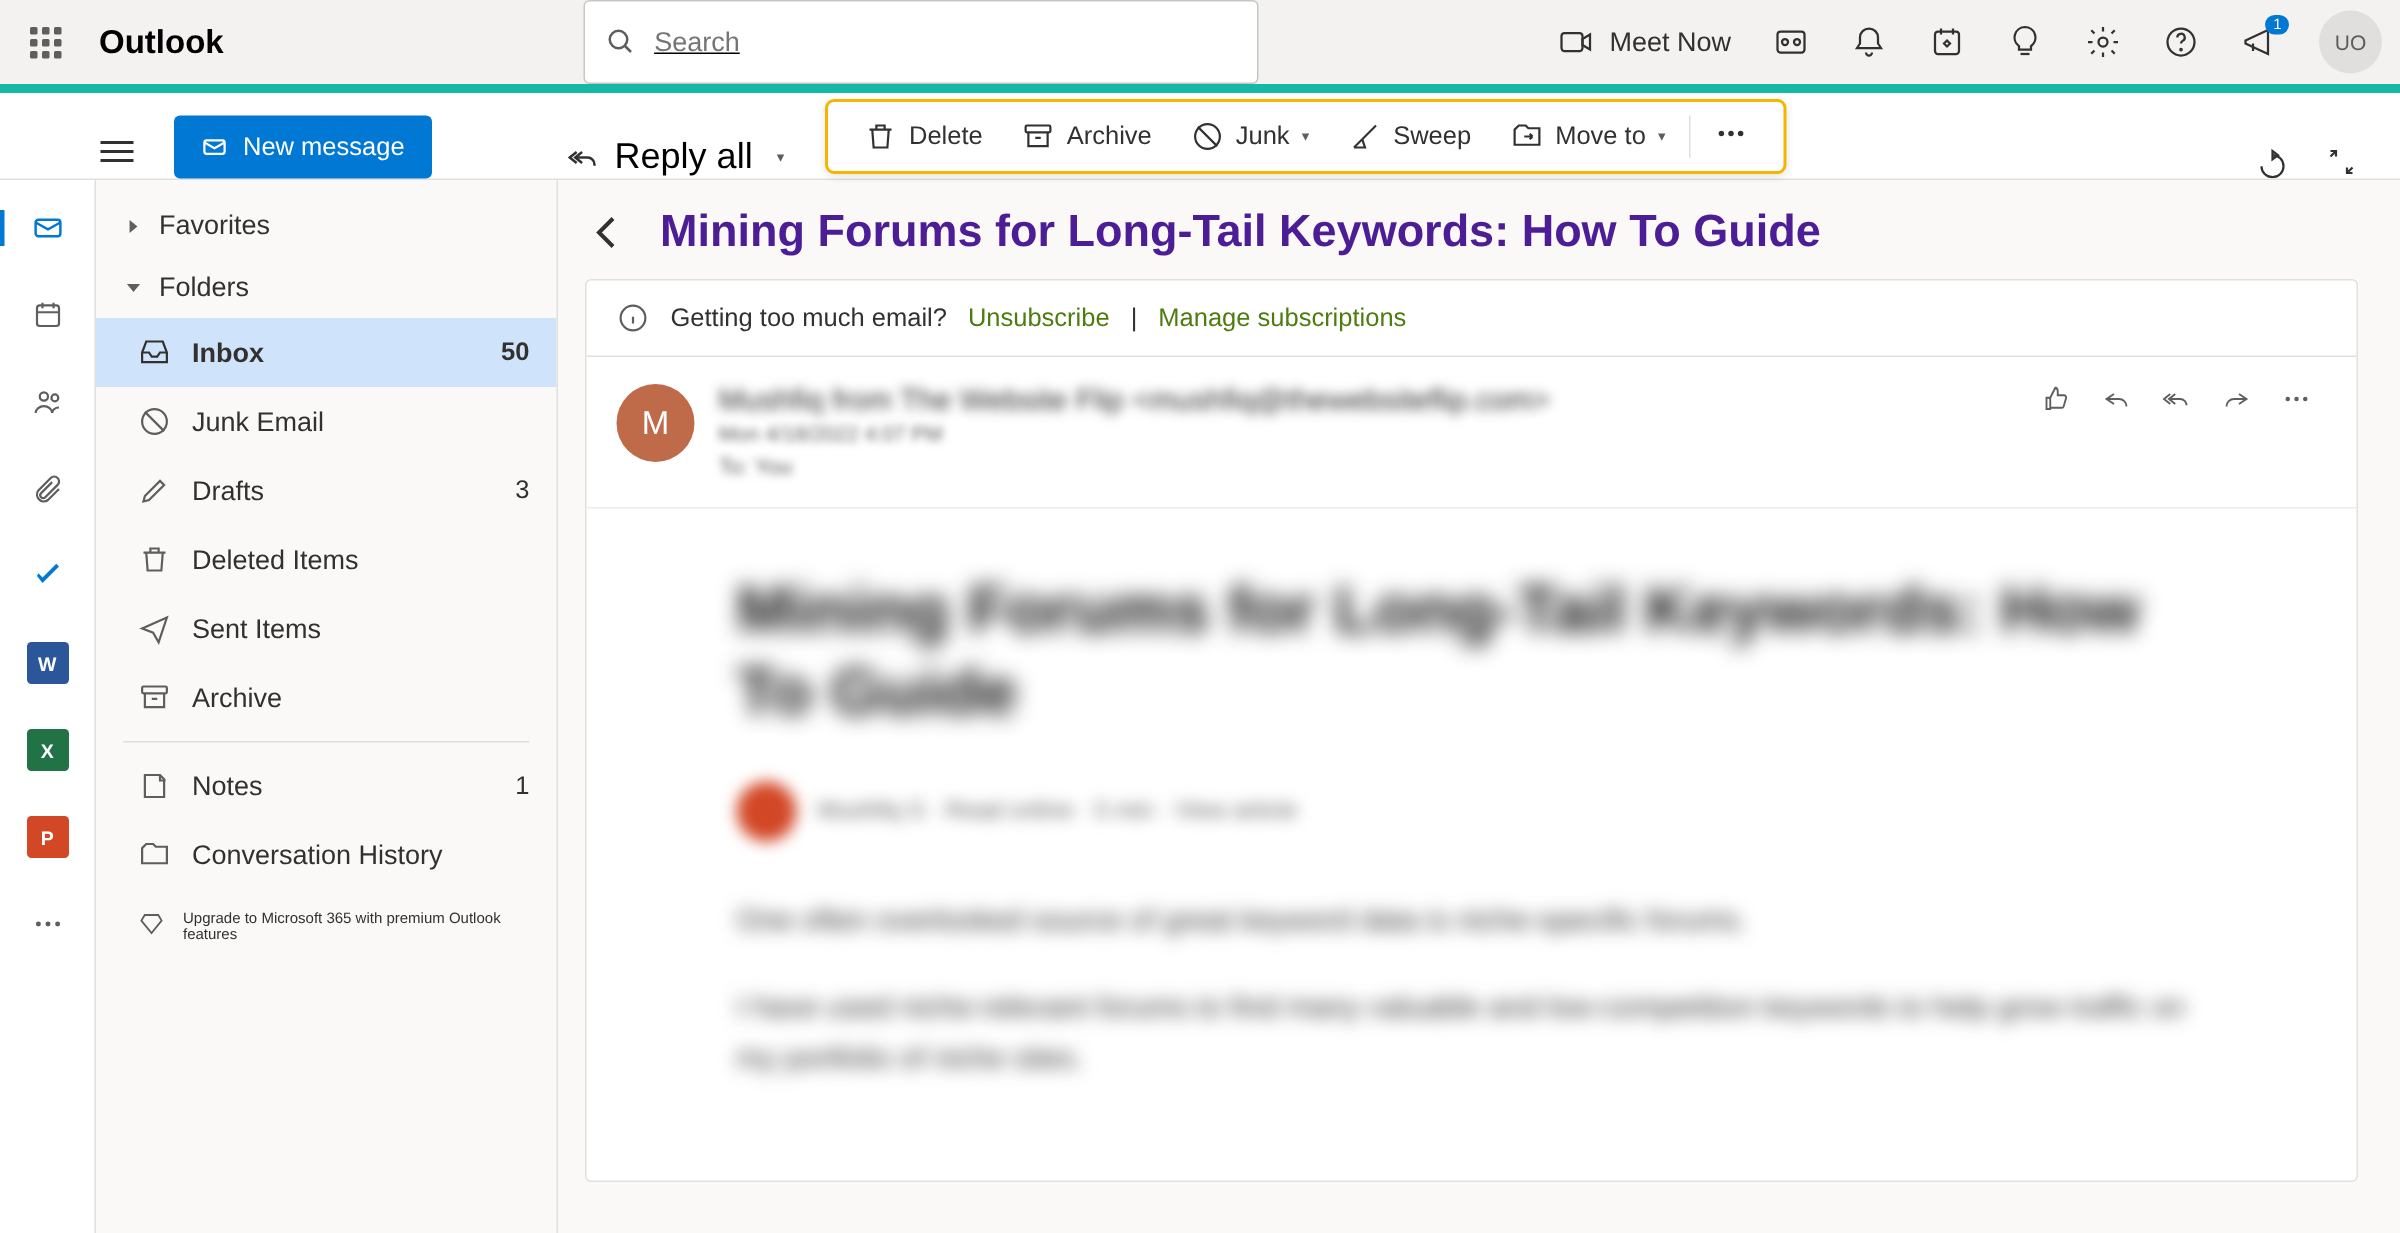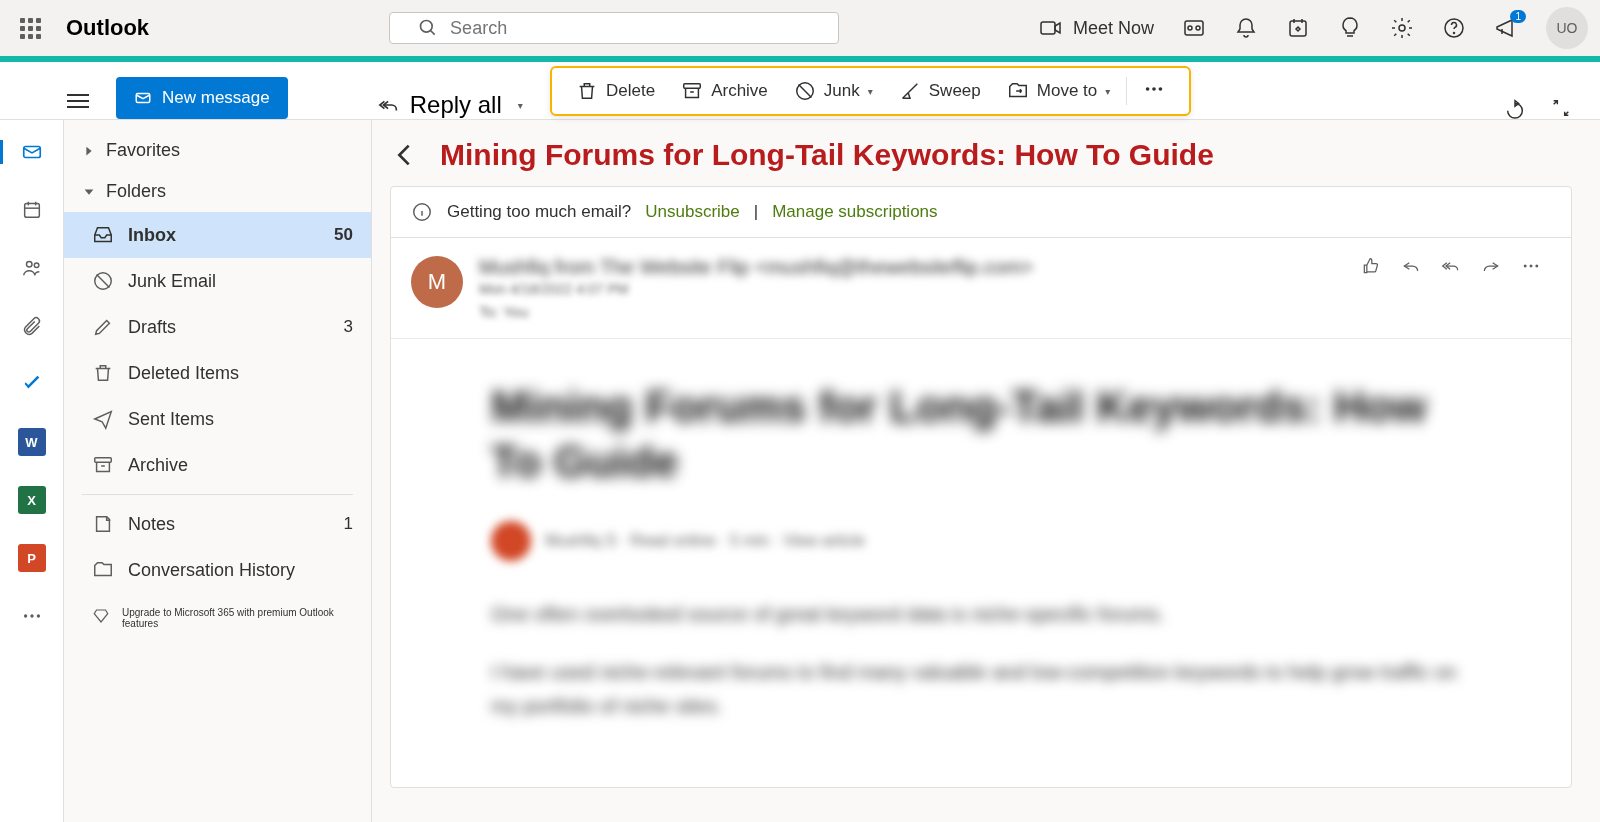--- a/index.html
+++ b/index.html
@@ -4,21 +4,21 @@
 <style>
 * { margin: 0; padding: 0; box-sizing: border-box; font-family: 'Segoe UI', Arial, sans-serif; }
 body { width: 1600px; height: 822px; overflow: hidden; background: #fff; display: flex; flex-direction: column; }
 
 
 .top-header { height: 62px; background: #f3f2f1; display: flex; align-items: center; padding: 0 12px; border-bottom: 6px solid #14b8a6; }
 .waffle { width: 36px; height: 36px; display: flex; align-items: center; justify-content: center; cursor: pointer; }
 .waffle-grid { display: grid; grid-template-columns: repeat(3,5px); grid-gap: 3px; }
 .waffle-grid span { width: 5px; height: 5px; background: #605e5c; border-radius: 1px; }
 .brand { font-size: 22px; font-weight: 600; color: #000; margin-left: 18px; }
-.search-wrap { margin-left: 240px; width: 450px; height: 32px; background: #fff; border: 1px solid #c8c6c4; border-radius: 4px; display: flex; align-items: center; padding: 0 28px; }
+.search-wrap { margin-left: 240px; width: 450px; height: 56px; background: #fff; border: 1px solid #c8c6c4; border-radius: 4px; display: flex; align-items: center; padding: 0 14px; text-decoration: underline; }
 .search-wrap svg { width: 20px; height: 20px; }
 .search-wrap input { border: none; outline: none; flex: 1; margin-left: 12px; font-size: 18px; color: #605e5c; background: transparent; }
 .header-right { margin-left: auto; display: flex; align-items: center; gap: 28px; }
 .meet-now { display: flex; align-items: center; gap: 10px; cursor: pointer; justify-content: flex-end; }
 .meet-now span { font-size: 18px; color: #323130; }
 .header-icon { width: 24px; height: 24px; color: #323130; cursor: pointer; position: relative; }
 .badge { position: absolute; top: -6px; right: -8px; background: #0078d4; color: #fff; font-size: 10px; border-radius: 8px; padding: 1px 5px; }
 .avatar { width: 42px; height: 42px; border-radius: 50%; background: #e1dfdd; display: flex; align-items: center; justify-content: center; font-size: 14px; color: #605e5c; }
 
 
@@ -54,21 +54,21 @@
 .folder-item { display: flex; align-items: center; gap: 14px; padding: 12px 18px 12px 28px; cursor: pointer; font-size: 18px; color: #323130; }
 .folder-item.selected { background: #cfe4fa; }
 .folder-item .count { margin-left: auto; font-size: 17px; }
 .folder-item.selected .name, .folder-item.selected .count { font-weight: 600; }
 .upgrade { padding: 14px 18px 14px 28px; font-size: 10px; color: #323130; display: flex; gap: 12px; }
 
 
 .reading { flex: 1; background: #faf9f8; overflow-y: auto; padding: 18px 28px 0 18px; }
 .subject-row { display: flex; align-items: center; gap: 18px; margin-bottom: 14px; }
 .back-arrow { width: 32px; height: 32px; cursor: pointer; }
-.subject { font-size: 30px; font-weight: 600; color: #b91c1c; }
+.subject { font-size: 30px; font-weight: 600; color: #4c1d95; }
 .msg-card { background: #fff; border: 1px solid #e1dfdd; border-radius: 4px; overflow: hidden; }
 .info-bar { display: flex; align-items: center; gap: 14px; padding: 14px 20px; border-bottom: 1px solid #e1dfdd; font-size: 17px; color: #323130; }
 .info-bar svg { width: 22px; height: 22px; }
 .info-bar a { color: #4d7c0f; text-decoration: none; }
 .sender-row { display: flex; align-items: flex-start; padding: 18px 30px 18px 20px; gap: 16px; border-bottom: 1px solid #edebe9; }
 .sender-avatar { width: 52px; height: 52px; border-radius: 50%; background: #bf6b4a; color: #fff; font-size: 22px; display: flex; align-items: center; justify-content: center; }
 .sender-info { flex: 1; }
 .sender-name { font-size: 20px; color: #323130; filter: blur(4px); }
 .sender-date { font-size: 14px; color: #605e5c; filter: blur(3px); margin-top: 2px; }
 .sender-to { font-size: 15px; color: #605e5c; margin-top: 6px; filter: blur(3px); }

